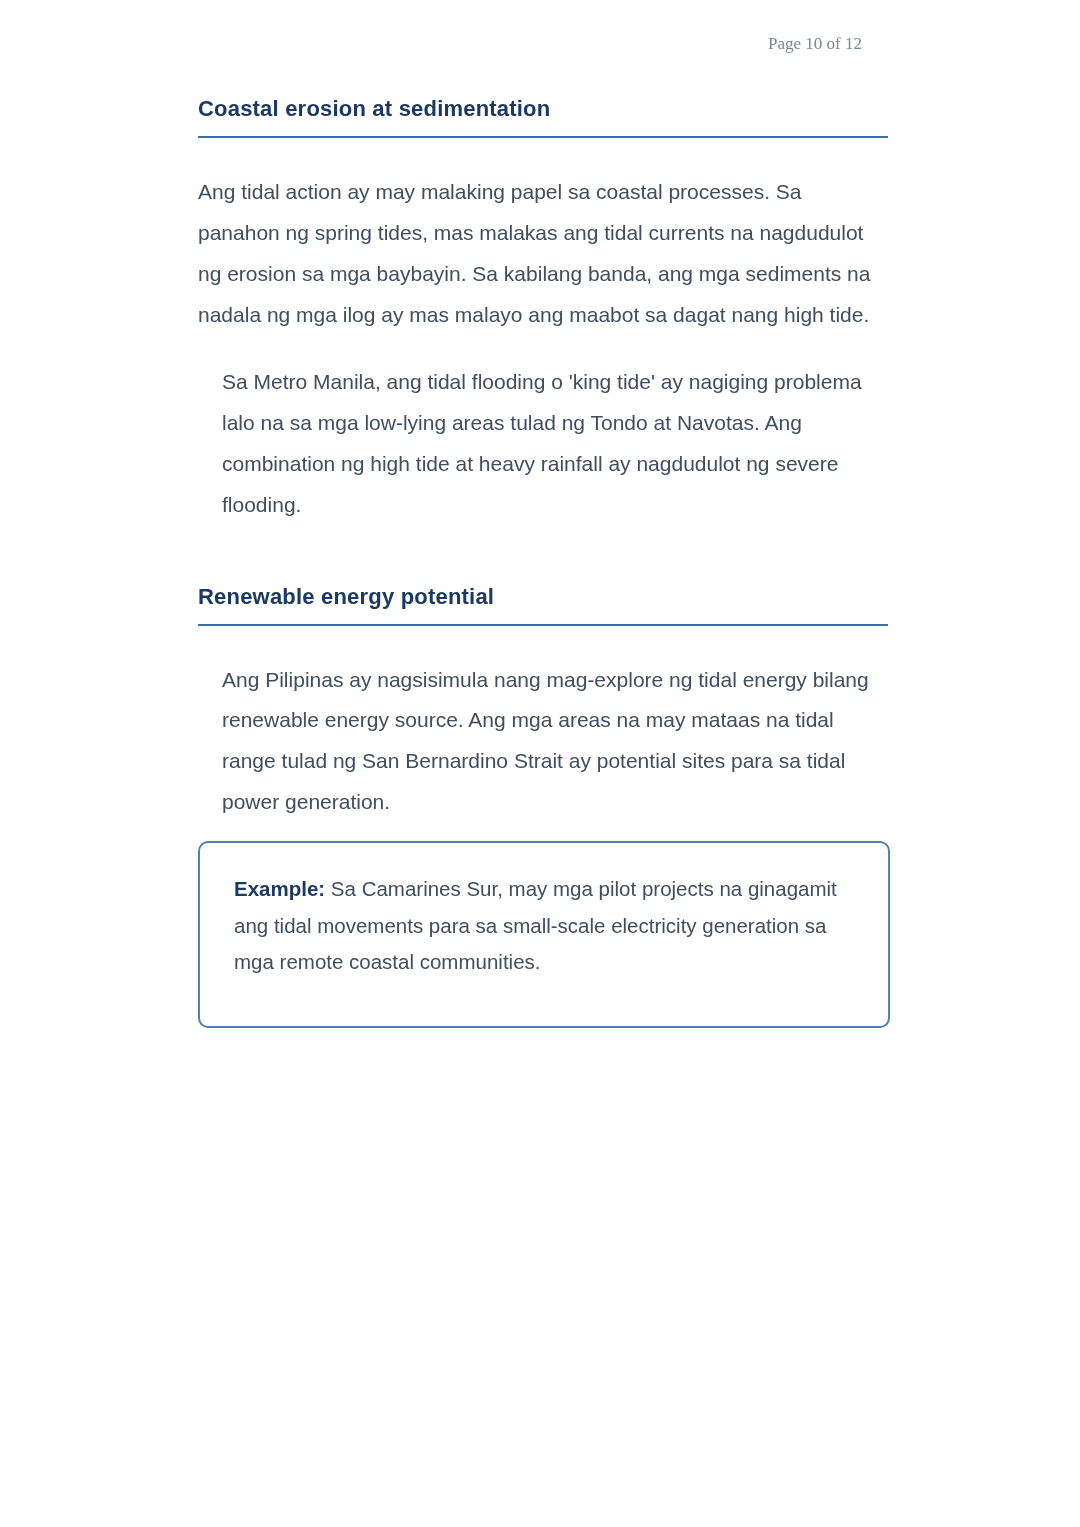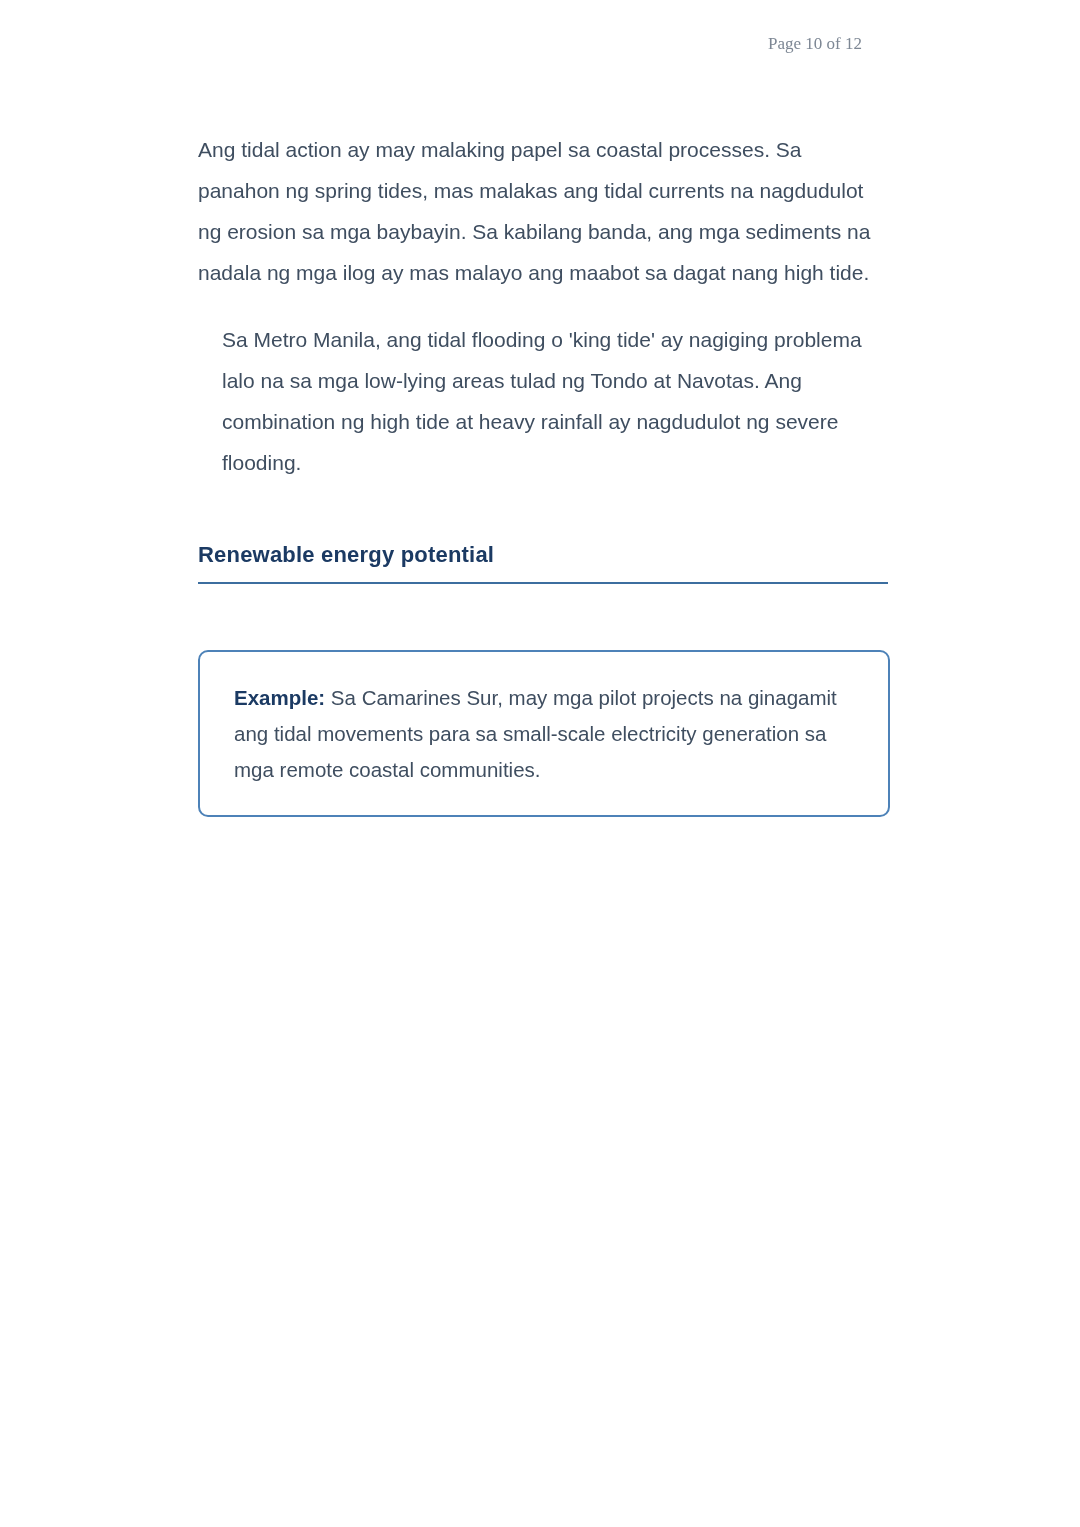--- a/index.html
+++ b/index.html
@@ -53,24 +53,24 @@
     font-size: 21px;
     line-height: 1.95;
     margin: 0 0 26px 0;
     color: #3f4e60;
   }
   .paragraph:last-child {
     margin-bottom: 0;
     margin-left: 24px;
   }
   .example-callout {
-    margin-top: 66px;
+    margin-top: 18px;
     border: 2px solid #4d82b8;
     border-radius: 10px;
-    padding: 28px 34px 26px 34px;
+    padding: 28px 34px 45px 34px;
     width: 620px;
     box-sizing: content-box;
   }
   .example-text {
     font-size: 20.5px;
     line-height: 1.78;
     color: #3f4e60;
     margin: 0;
   }
   .example-label {
@@ -91,28 +91,32 @@
 </head>
 <body>
 
 <div class="page">
 
   <div class="page-indicator">Page 10 of 12</div>
 
   <div class="content">
 
     <div class="section">
+      <h2 class="section-heading">Coastal erosion at sedimentation</h2>
       <div class="section-body">
         <p class="paragraph">Ang tidal action ay may malaking papel sa coastal processes. Sa panahon ng spring tides, mas malakas ang tidal currents na nagdudulot ng erosion sa mga baybayin. Sa kabilang banda, ang mga sediments na nadala ng mga ilog ay mas malayo ang maabot sa dagat nang high tide.</p>
         <p class="paragraph">Sa Metro Manila, ang tidal flooding o 'king tide' ay nagiging problema lalo na sa mga low-lying areas tulad ng Tondo at Navotas. Ang combination ng high tide at heavy rainfall ay nagdudulot ng severe flooding.</p>
       </div>
     </div>
 
     <div class="section">
       <h2 class="section-heading">Renewable energy potential</h2>
+      <div class="section-body">
+        <p class="paragraph">Ang Pilipinas ay nagsisimula nang mag-explore ng tidal energy bilang renewable energy source. Ang mga areas na may mataas na tidal range tulad ng San Bernardino Strait ay potential sites para sa tidal power generation.</p>
+      </div>
 
       <div class="example-callout">
         <p class="example-text">
           <span class="example-label">Example:</span>
           <span>Sa Camarines Sur, may mga pilot projects na ginagamit ang tidal movements para sa small-scale electricity generation sa mga remote coastal communities.</span>
         </p>
       </div>
     </div>
 
   </div>

